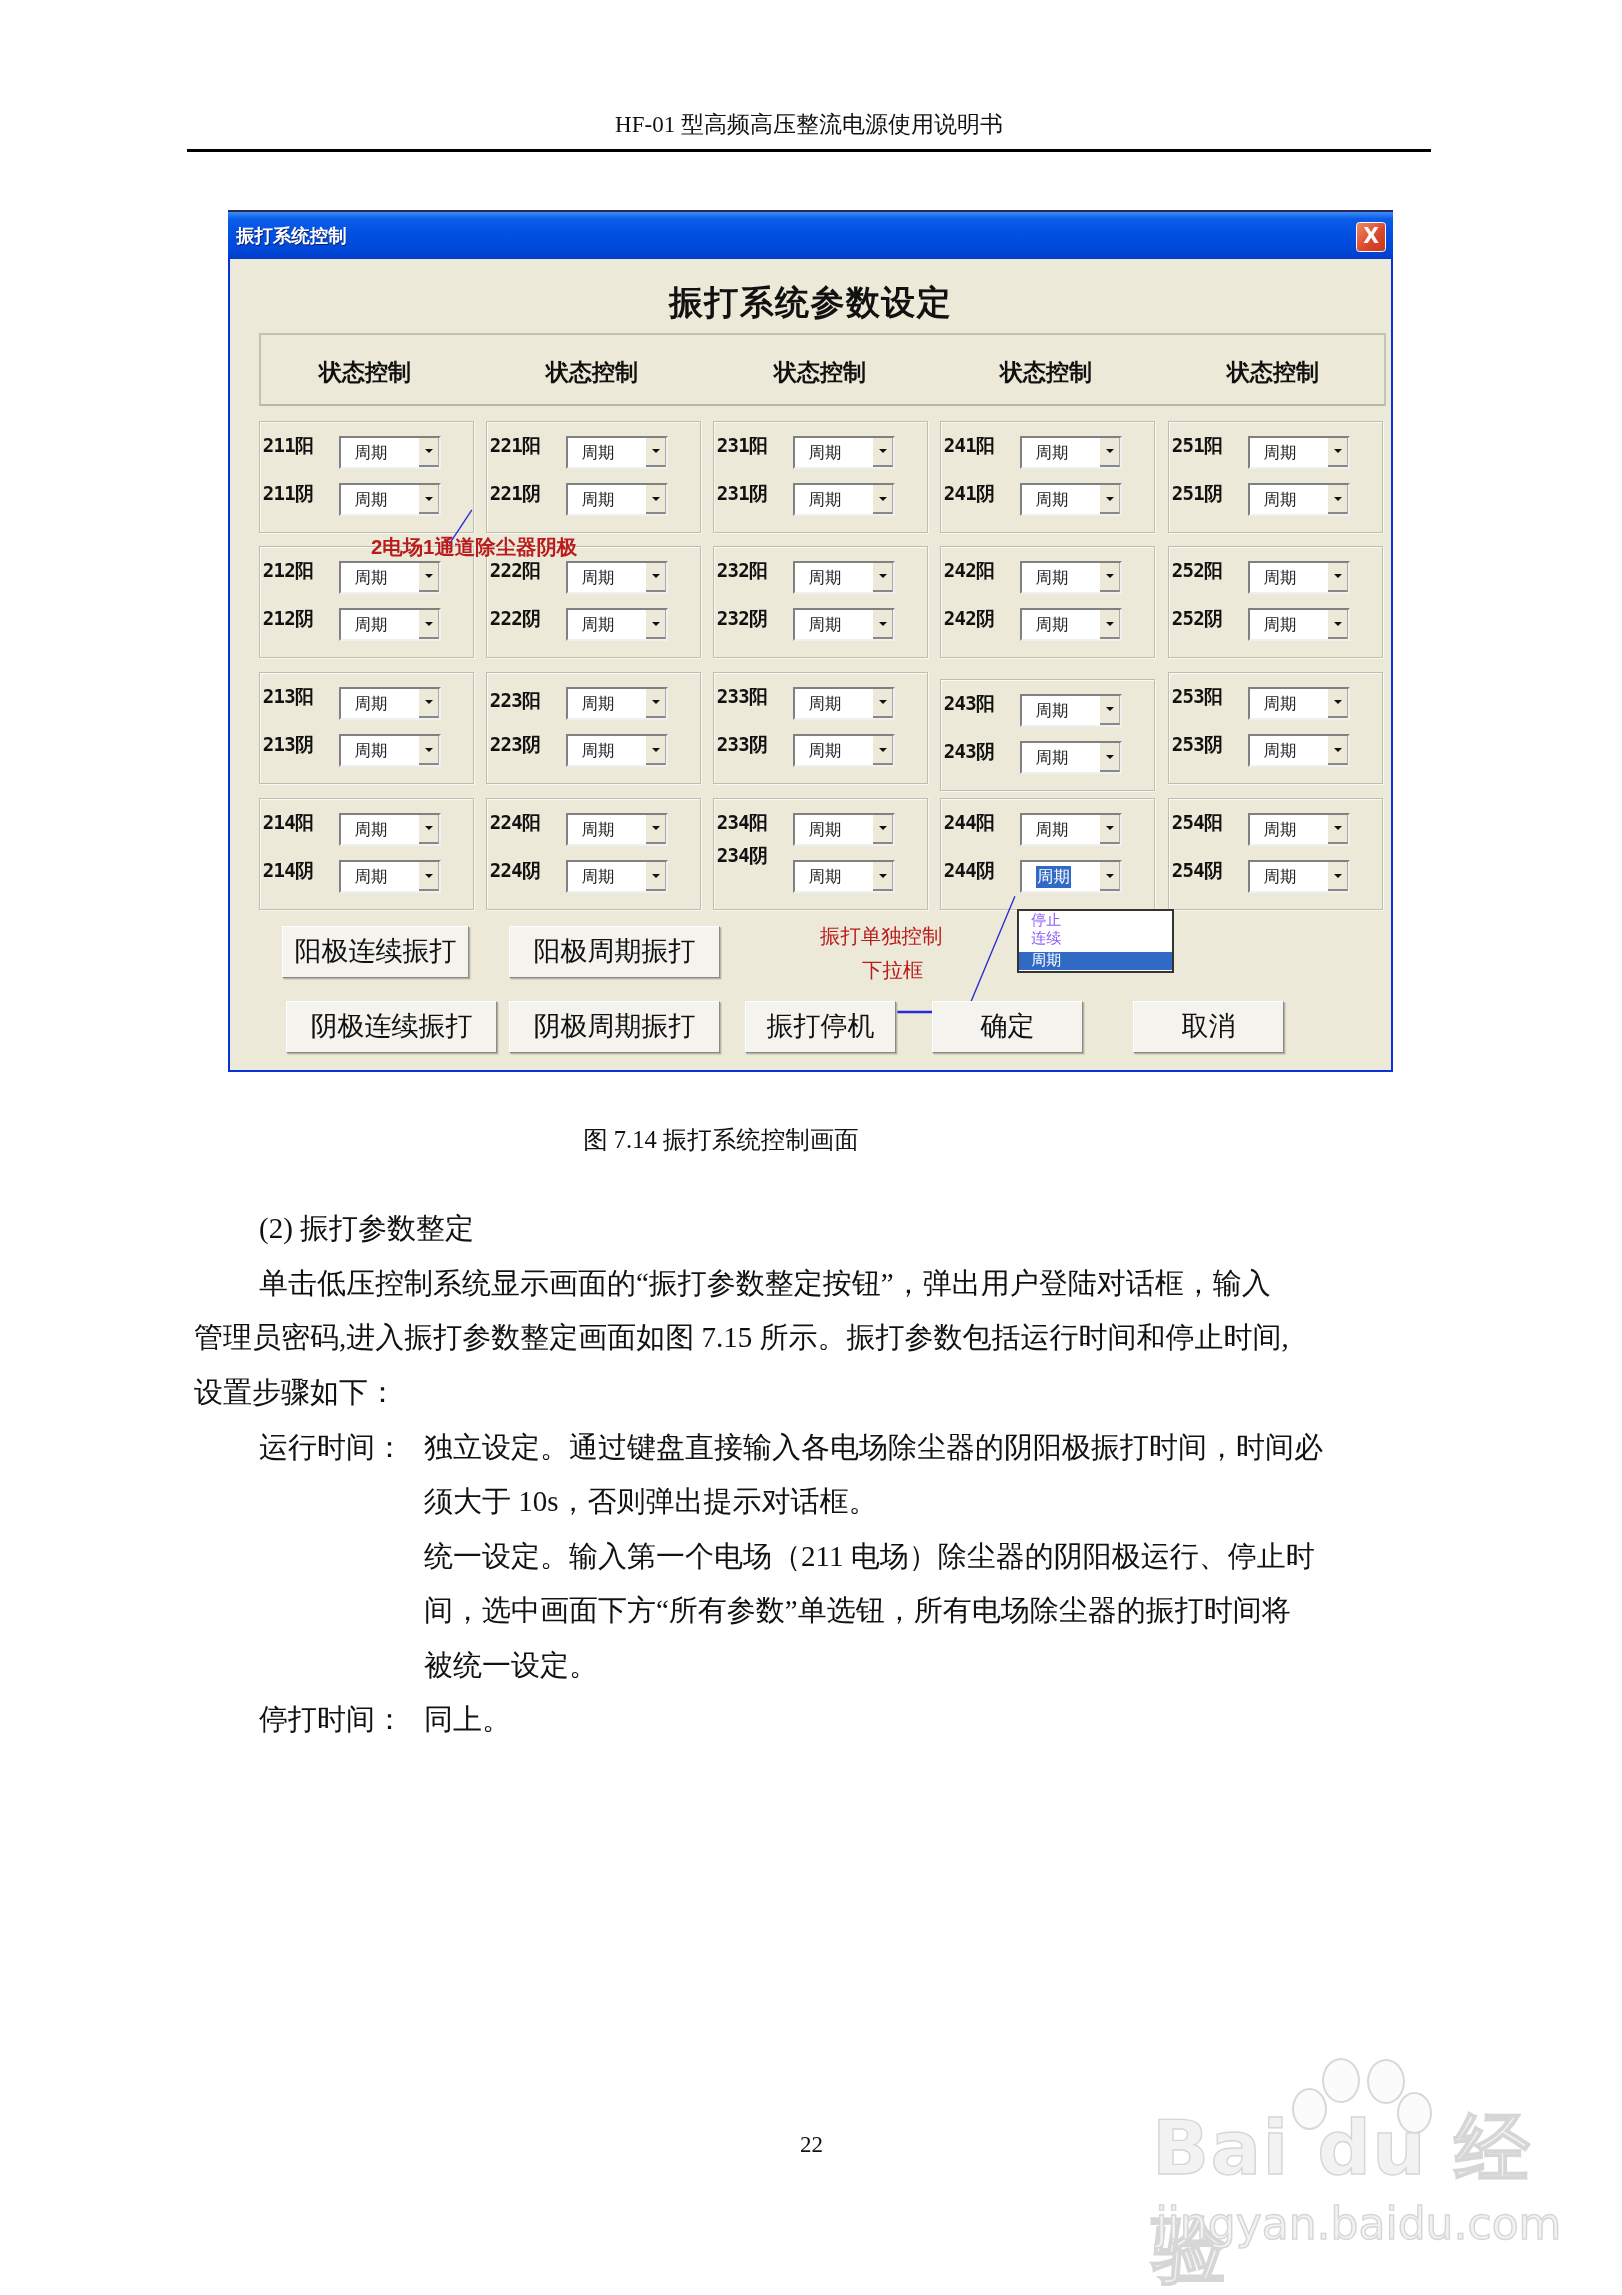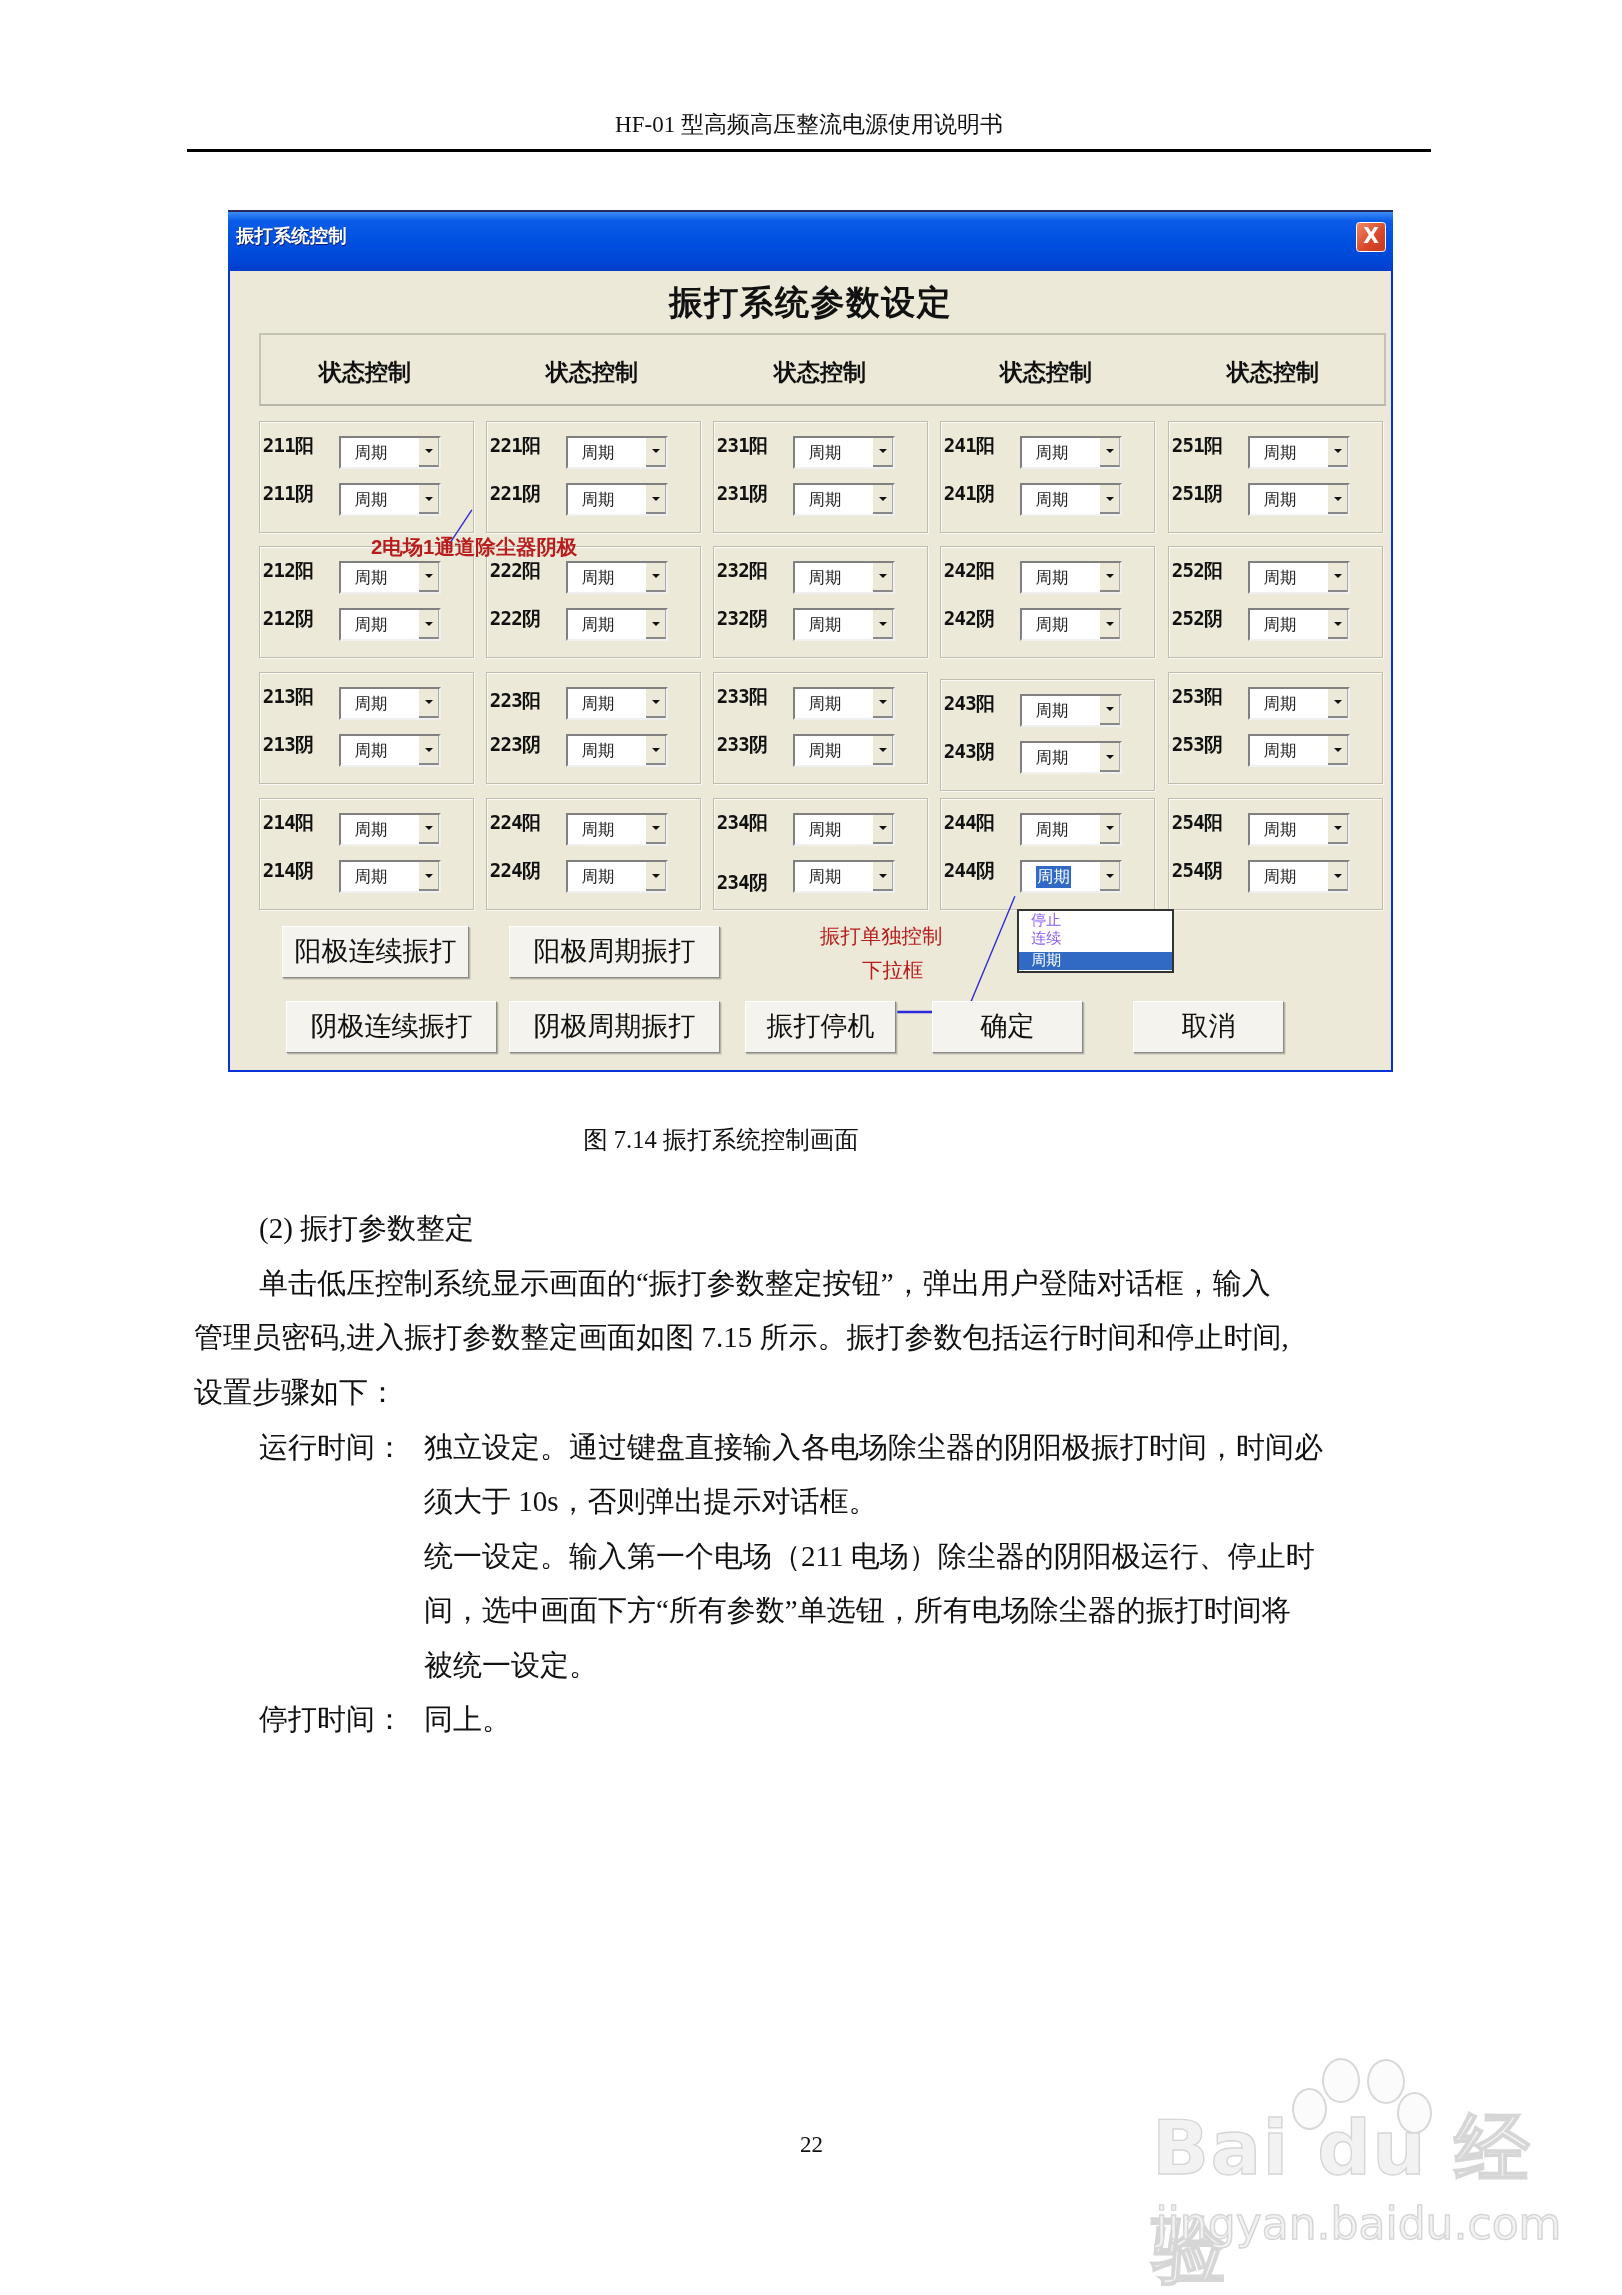--- a/index.html
+++ b/index.html
@@ -15,21 +15,21 @@
   }
   .header-rule { left: 187px; top: 149px; width: 1244px; height: 2.7px; background: #000; }
 
   
   .dialog {
     left: 228px; top: 210px; width: 1165px; height: 862px;
     background: #ece9d8; border: 2px solid #0831d9; box-sizing: border-box;
     border-top: none;
   }
   .titlebar {
-    position: absolute; left: -2px; top: 0; width: 1165px; height: 61px;
+    position: absolute; left: -2px; top: 0; width: 1165px; height: 49px;
     background: linear-gradient(#3a8cf6 0%, #0a5ce8 15%, #0050e0 50%, #0046d6 85%, #003cc8 100%);
     border-top: 2px solid #2a2a5a; box-sizing: border-box;
   }
   .titlebar-text {
     position: absolute; left: 8.2px; top: 11px; color: #fff; font-weight: bold;
     font-size: 18.4px; font-family: "DejaVu Sans", sans-serif;
     text-shadow: 0.7px 0.7px 0 #0a1a6a;
   }
   .close-btn {
     position: absolute; right: 6.8px; top: 9.5px; width: 30px; height: 30px;
@@ -345,21 +345,21 @@
           <span class="combo-val">周期</span>
           <span class="combo-arrow"></span>
         </div>
       </div>
       <div class="group" style="left: 483px; top: 588px;">
         <span class="row-label" style="top:11px">234阳</span>
         <div class="combo" style="top:13.6px">
           <span class="combo-val">周期</span>
           <span class="combo-arrow"></span>
         </div>
-        <span class="row-label" style="top:71px">234阴</span>
+        <span class="row-label" style="top:44px">234阴</span>
         <div class="combo" style="top:61px">
           <span class="combo-val">周期</span>
           <span class="combo-arrow"></span>
         </div>
       </div>
       <div class="group" style="left: 710px; top: 588px;">
         <span class="row-label" style="top:11px">244阳</span>
         <div class="combo" style="top:13.6px">
           <span class="combo-val">周期</span>
           <span class="combo-arrow"></span>

